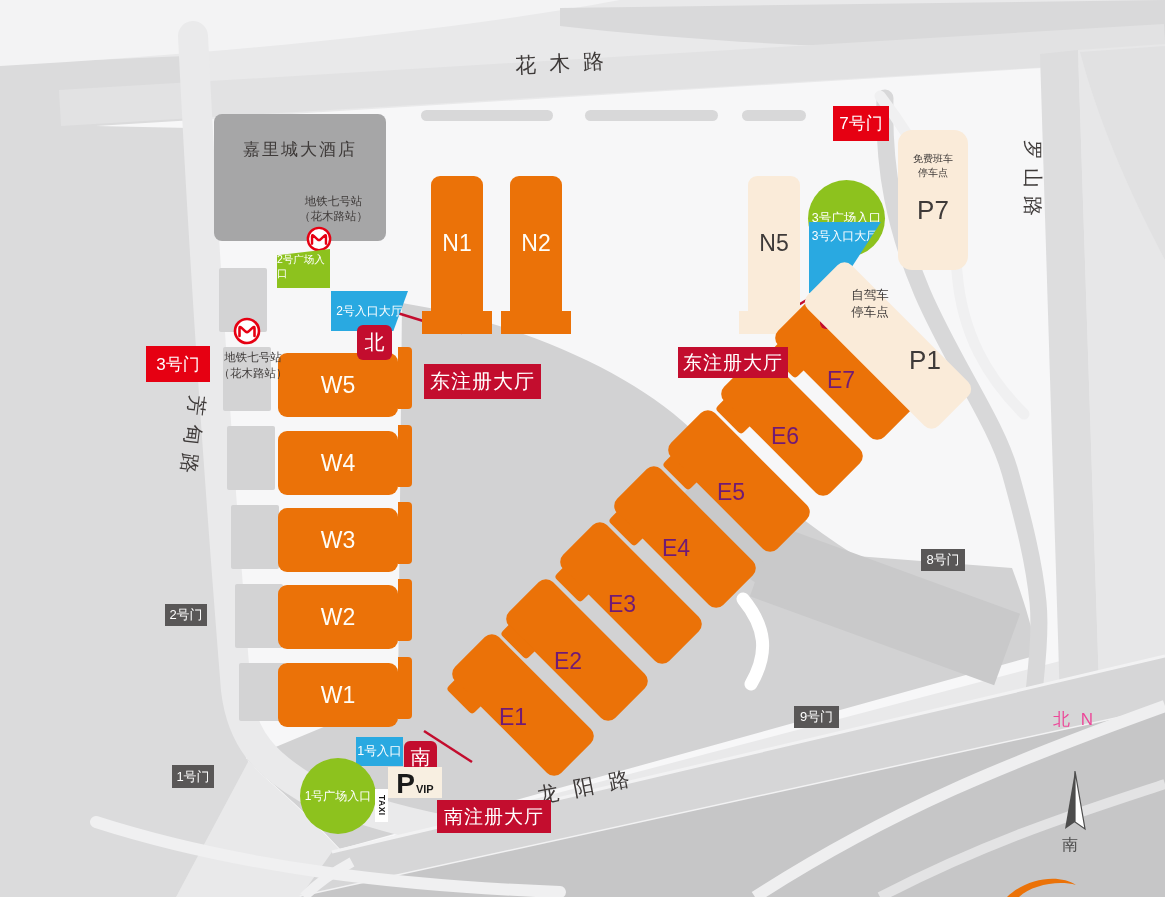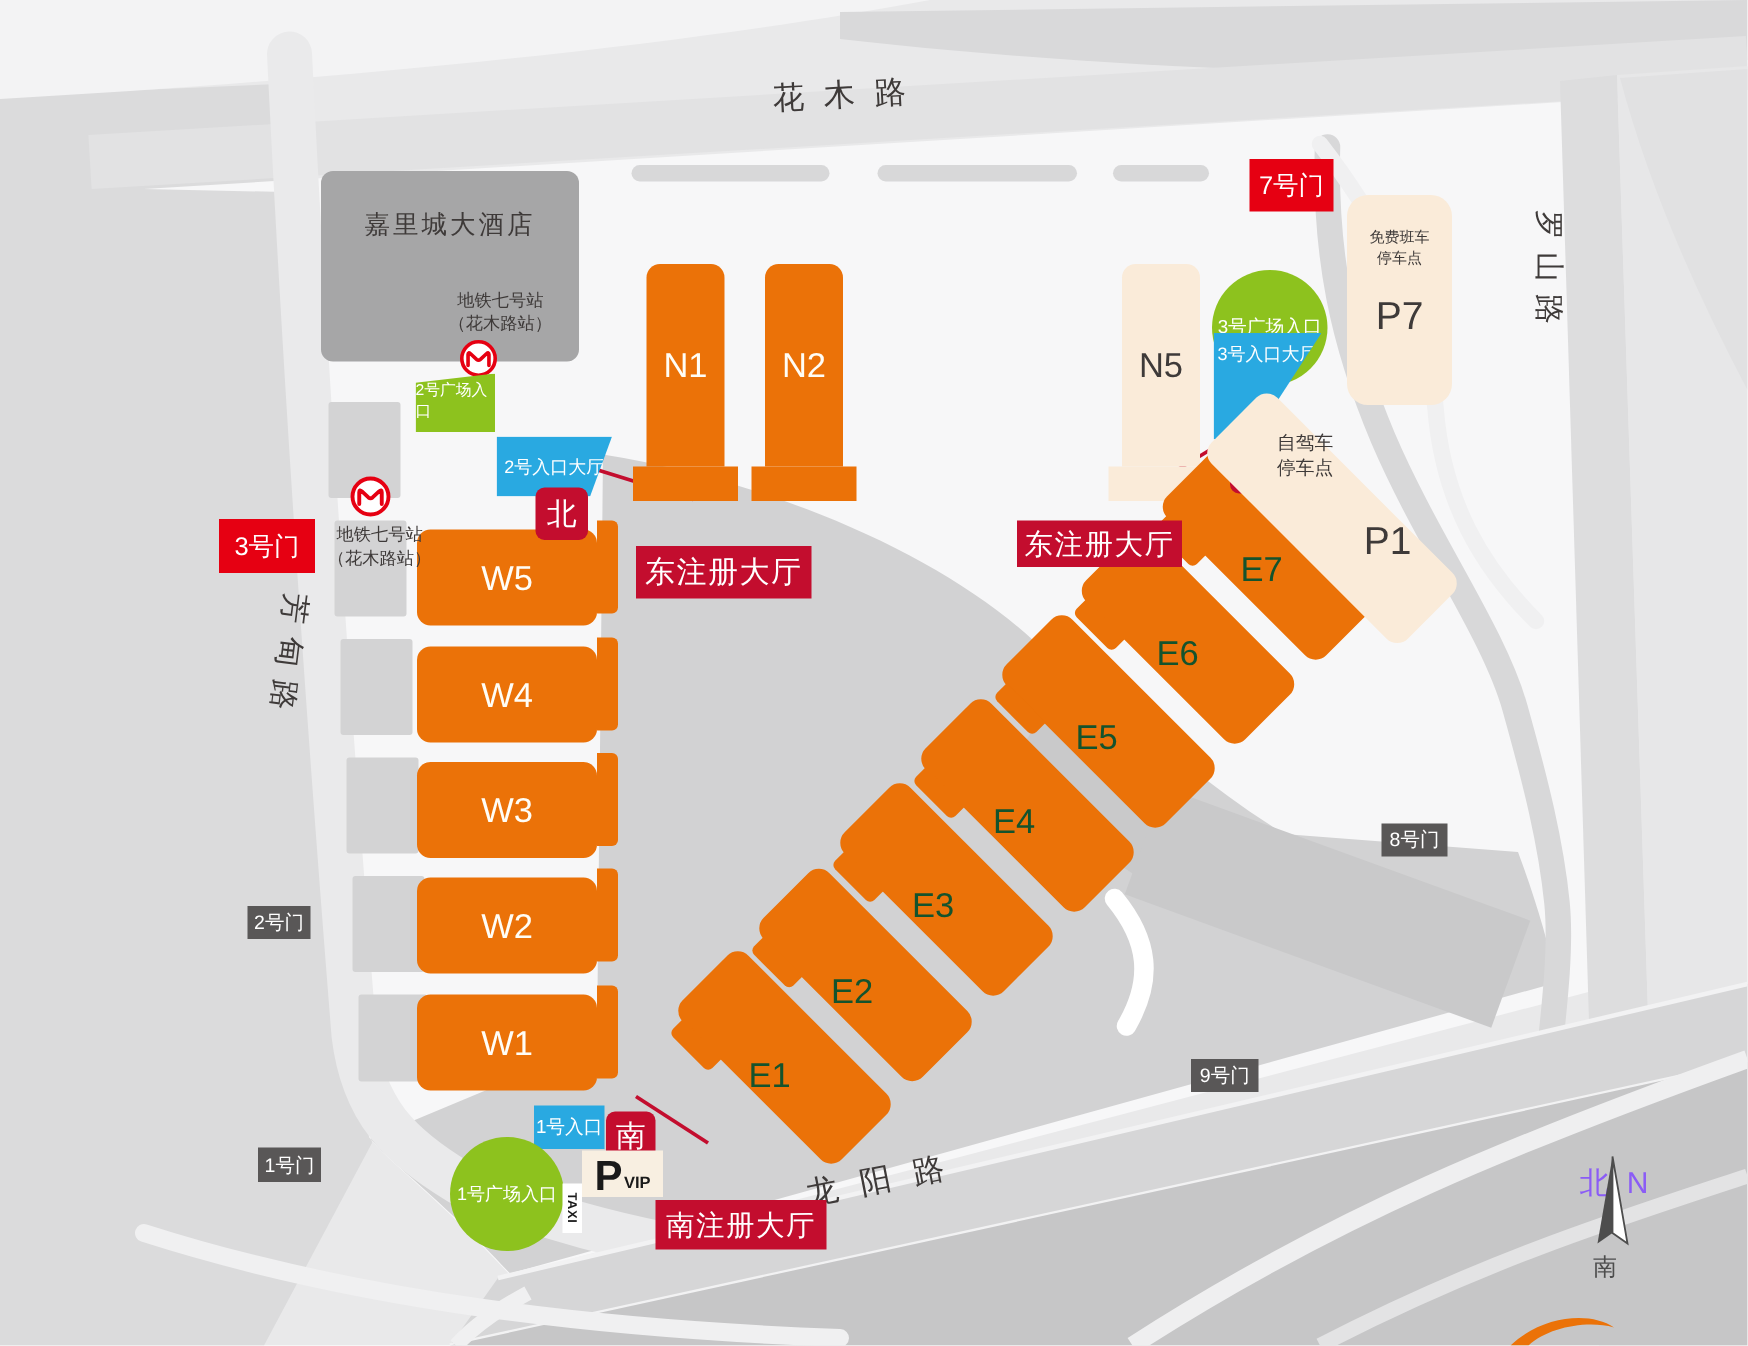--- a/index.html
+++ b/index.html
@@ -11,21 +11,21 @@
   
   .hall{position:absolute;background:#EB7208;color:#FFFDF6;font-size:23px;}
   .hall-n{width:52px;height:135px;top:133px;border-radius:9px 9px 0 0;}
   .hall-n::after{content:"";position:absolute;top:100%;left:-9px;right:-9px;height:23px;background:inherit;}
   .n5{background:#FAEBD9;color:#3E3A39;}
   .bar{position:absolute;top:110px;height:11px;border-radius:6px;background:#D8D8D9;}
   .hall-w{left:278px;width:120px;height:64px;border-radius:9px;}
   .hall-w::after{content:"";position:absolute;left:100%;top:-6px;width:14px;height:62px;background:inherit;border-radius:0 4px 4px 0;}
   .hall-e{width:62px;height:150px;border-radius:10px;transform:rotate(-45deg);}
   .hall-e::after{content:"";position:absolute;left:-12px;top:9px;width:13px;height:37px;background:inherit;border-radius:4px 0 0 4px;}
-  .e-lab{position:absolute;transform:translate(-50%,-50%);color:#14532d;font-size:23px;}
+  .e-lab{position:absolute;transform:translate(-50%,-50%);color:#701a75;font-size:23px;}
   
   .green{background:#8DC21E;color:#fff;}
   .blue{background:#29A9E1;color:#fff;}
   .badge-dir{position:absolute;width:35px;height:35px;background:#C30D2E;border-radius:6px;color:#fff;font-size:20px;}
   .reg-label{position:absolute;background:#C30D2E;color:#fff;font-size:19px;letter-spacing:1px;}
   .gate-red{position:absolute;background:#E60012;color:#fff;font-size:17px;}
   .gate-gray{position:absolute;background:#595757;color:#fff;font-size:13px;}
   .circle{border-radius:50%;}
   .road-label{position:absolute;font-size:21px;color:#3E3A39;}
   .vertical{writing-mode:vertical-rl;text-orientation:sideways;}
@@ -167,20 +167,20 @@
     <span style="font-size:11px;font-weight:bold;color:#1a1a1a;margin:0 0 3px 1px;">VIP</span>
   </div>
 
   <div class="gate-red ctr" style="left:146px;top:303px;width:64px;height:36px;">3号门</div>
   <div class="gate-gray ctr" style="left:165px;top:561px;width:42px;height:22px;">2号门</div>
   <div class="gate-gray ctr" style="left:172px;top:722px;width:42px;height:23px;">1号门</div>
   <div class="gate-gray ctr" style="left:921px;top:506px;width:44px;height:22px;">8号门</div>
   <div class="gate-gray ctr" style="left:794px;top:663px;width:45px;height:22px;">9号门</div>
   <div class="gate-gray ctr" style="left:288px;top:883px;width:52px;height:22px;">10号门</div>
 
-  <div class="abs" style="left:1053px;top:775px;font-size:20px;color:#8b5cf6;letter-spacing:3px;">北 N</div>
+  <div class="abs" style="left:1053px;top:708px;font-size:17px;color:#ec4899;letter-spacing:3px;">北 N</div>
   <svg class="abs" style="left:1060px;top:769px;" width="30" height="64" viewBox="0 0 30 64">
     <polygon points="15,2 5,60 15,53" fill="#4D4D4D"></polygon>
     <polygon points="15,2 25,60 15,53" fill="#fff" stroke="#4D4D4D" stroke-width="1.2"></polygon>
   </svg>
   <div class="abs" style="left:1062px;top:835px;font-size:16px;color:#4D4D4D;">南</div>
 
 </div>
 
 </body></html>

